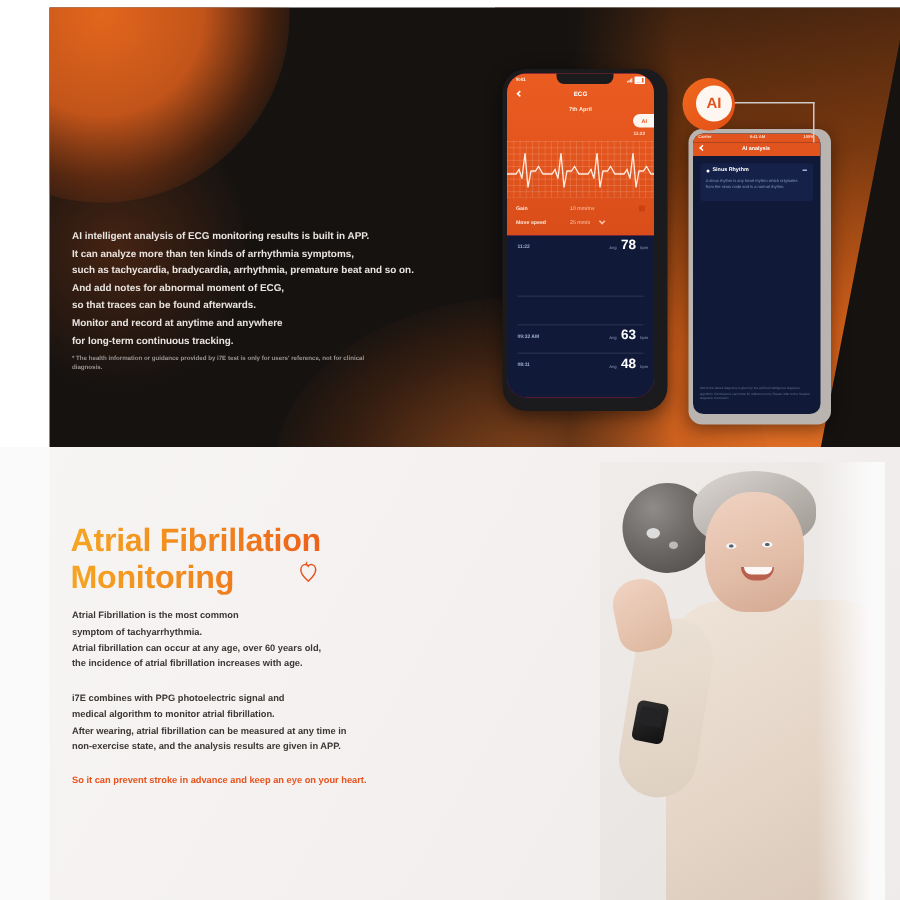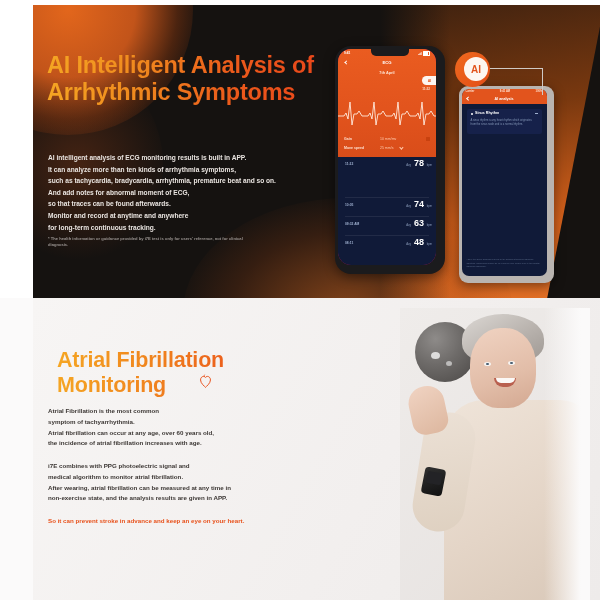--- a/index.html
+++ b/index.html
@@ -109,21 +109,21 @@
   .ai-card .dot{position:absolute;left:4px;top:4.4px;width:2px;height:2px;border-radius:50%;background:#fff;}
   .ai-card .h{position:absolute;left:8.5px;top:2.8px;font-size:3.6px;font-weight:bold;color:#fff;}
   .ai-card .dash{position:absolute;right:4px;top:4.6px;width:3px;height:0.6px;background:#9fb0cf;}
   .ai-card .p{position:absolute;left:4px;top:10px;width:67px;font-size:2.7px;line-height:4.2px;color:#8295b5;}
   .ai-foot{position:absolute;left:5px;bottom:7px;width:75px;font-size:2.1px;line-height:3.4px;color:#5e6e8c;}
 
   
   .sec-btm{position:absolute;left:0;top:298px;width:600px;height:302px;background:#fbfafa;overflow:hidden;}
   .btm-bg{position:absolute;left:33px;top:0;width:567px;height:302px;
     background:linear-gradient(120deg,#f7f5f4 0%,#f2efee 60%,#eeebea 100%);}
-  .h1-btm{position:absolute;left:57px;top:50px;width:270px;font-size:21.5px;line-height:25px;
+  .h1-btm{position:absolute;left:47px;top:50px;width:270px;font-size:21.5px;line-height:25px;
     font-weight:bold;letter-spacing:-0.2px;
     background:linear-gradient(95deg,#f5a623 0%,#f0841e 35%,#ea4f1b 75%,#e53b19 100%);
     -webkit-background-clip:text;background-clip:text;color:transparent;}
   .heart-ic{position:absolute;left:197px;top:74px;width:17px;height:18px;}
   .body-b1{position:absolute;left:48px;top:108px;width:260px;font-size:6.2px;line-height:10.8px;
     font-weight:bold;color:#3c3734;}
   .body-b2{position:absolute;left:48px;top:163px;width:265px;font-size:6.2px;line-height:10.8px;
     font-weight:bold;color:#3c3734;}
   .cta{position:absolute;left:48px;top:218px;width:280px;font-size:6.2px;line-height:10px;
     font-weight:bold;color:#e8521c;}
@@ -168,21 +168,20 @@
     <div class="top-dark">
       <div class="glow-left"></div>
       <div class="glow-soft"></div>
       <div class="wedge">
         <div class="wedge-in"></div>
         <div class="wedge-mask"></div>
       </div>
       <div class="glow-btm"></div>
     </div>
 
-    <div class="h1-top">AI Intelligent Analysis of Arrhythmic Symptoms</div>
 
     <div class="body-top">
       <div>AI intelligent analysis of ECG monitoring results is built in APP.</div>
       <div>It can analyze more than ten kinds of arrhythmia symptoms,</div>
       <div>such as tachycardia, bradycardia, arrhythmia, premature beat and so on.</div>
       <div>And add notes for abnormal moment of ECG,</div>
       <div>so that traces can be found afterwards.</div>
       <div>Monitor and record at anytime and anywhere</div>
       <div>for long-term continuous tracking.</div>
     </div>
@@ -239,26 +238,20 @@
 
         <div class="ecg-list">
           <div class="lrow" style="top:0px;">
             <span class="t">11:22</span>
             <span class="avg">Avg</span>
             <span class="bpm">78</span>
             <span class="u">bpm</span>
           </div>
 
           <div class="divl" style="top:40px;"></div>
-          <div class="lrow" style="top:41px;">
-            <span class="t">10:05</span>
-            <span class="avg">Avg</span>
-            <span class="bpm">74</span>
-            <span class="u">bpm</span>
-          </div>
           <div class="divl" style="top:59px;"></div>
           <div class="lrow" style="top:60px;">
             <span class="t">09:32  AM</span>
             <span class="avg">Avg</span>
             <span class="bpm">63</span>
             <span class="u">bpm</span>
           </div>
           <div class="divl" style="top:78px;"></div>
           <div class="lrow" style="top:79px;">
             <span class="t">08:11</span>

